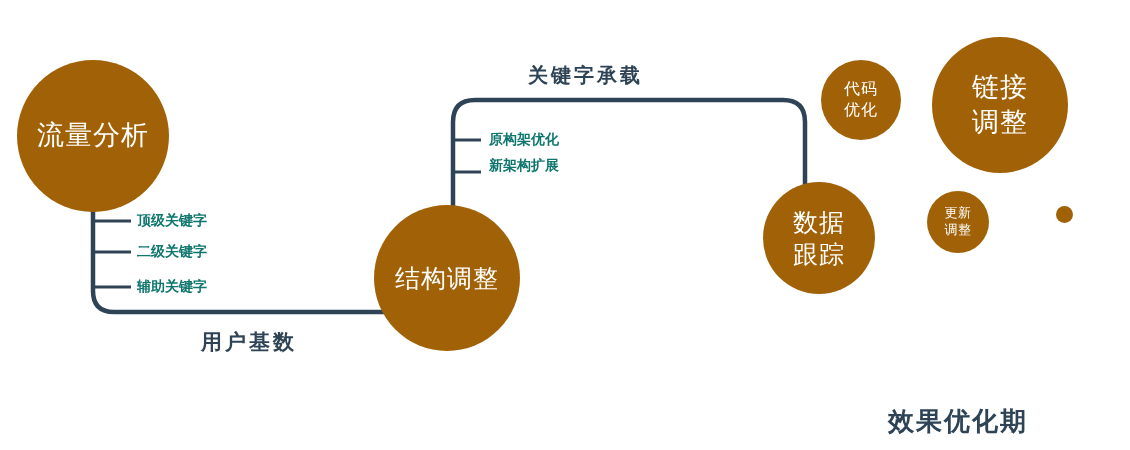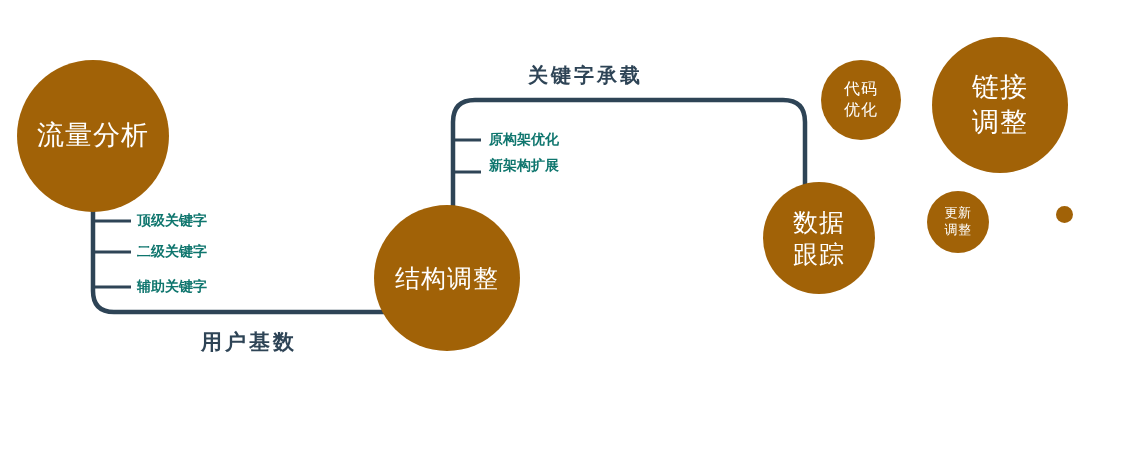--- a/index.html
+++ b/index.html
@@ -140,14 +140,15 @@
   <div class="branch-label bl-t0">顶级关键字</div>
   <div class="branch-label bl-t1">二级关键字</div>
   <div class="branch-label bl-t2">辅助关键字</div>
 
   <div class="branch-label bl-s0">原构架优化</div>
   <div class="branch-label bl-s1">新架构扩展</div>
 
   <div class="edge-label el-userbase">用户基数</div>
   <div class="edge-label el-keyword">关键字承载</div>
 
+  <div class="caption">效果优化期</div>
 
 </div>
 
 </body></html>

